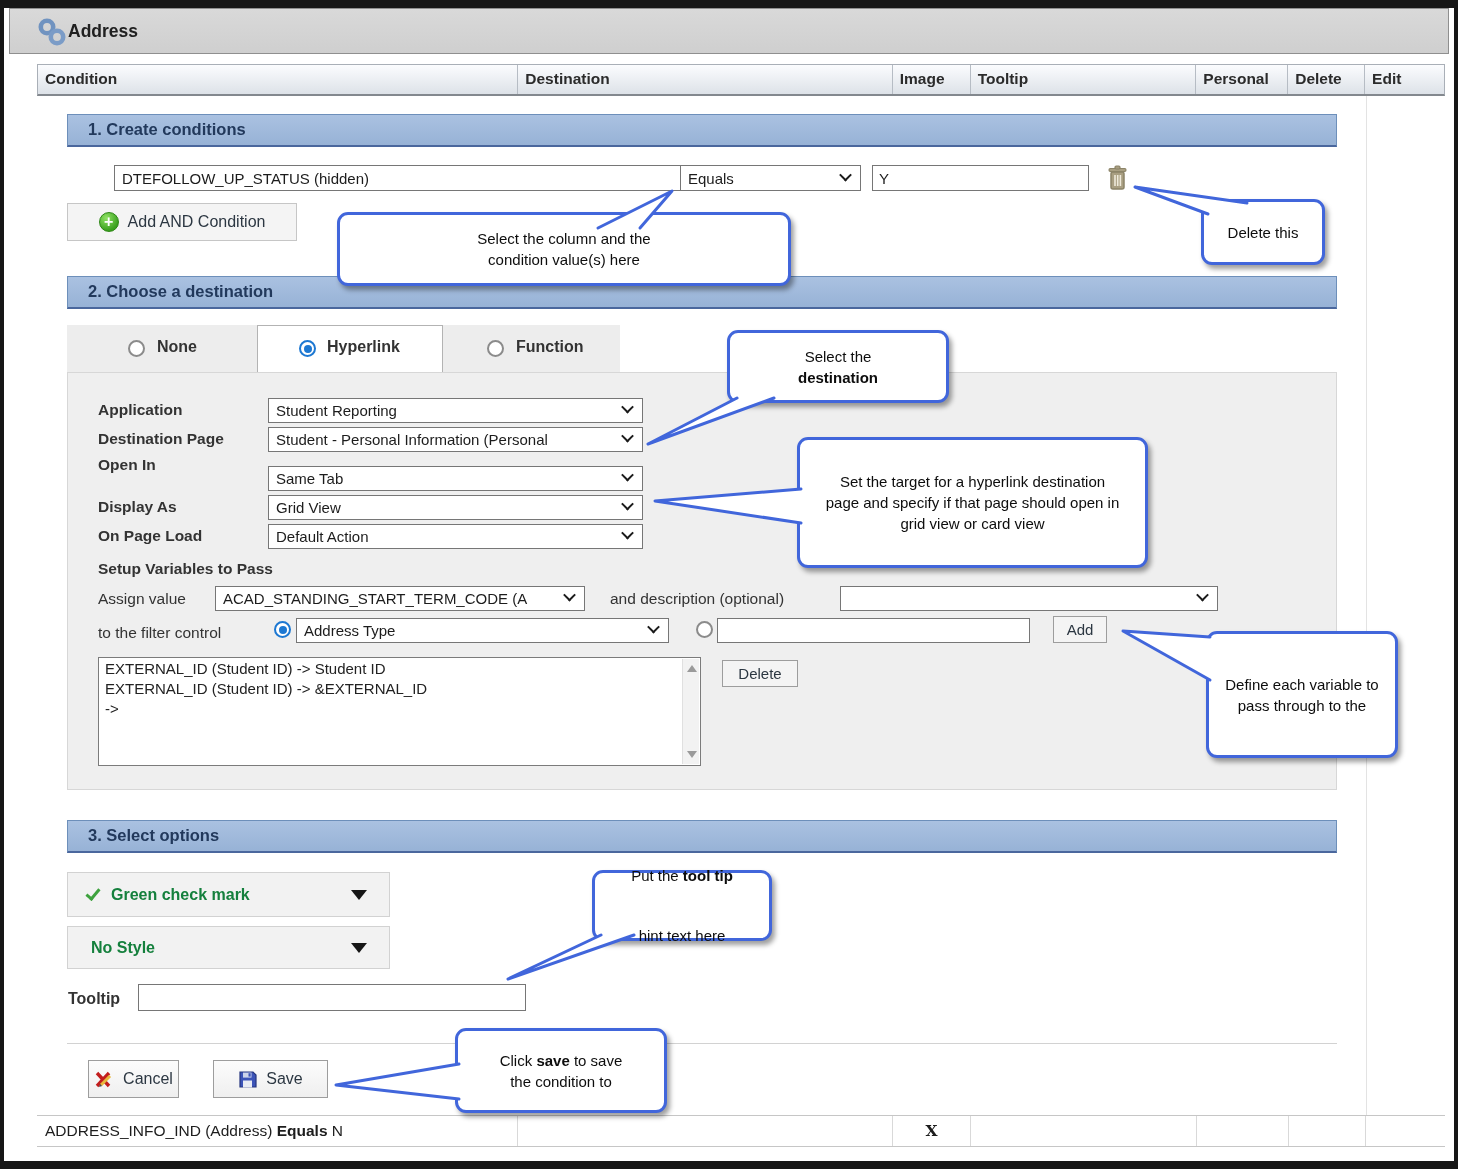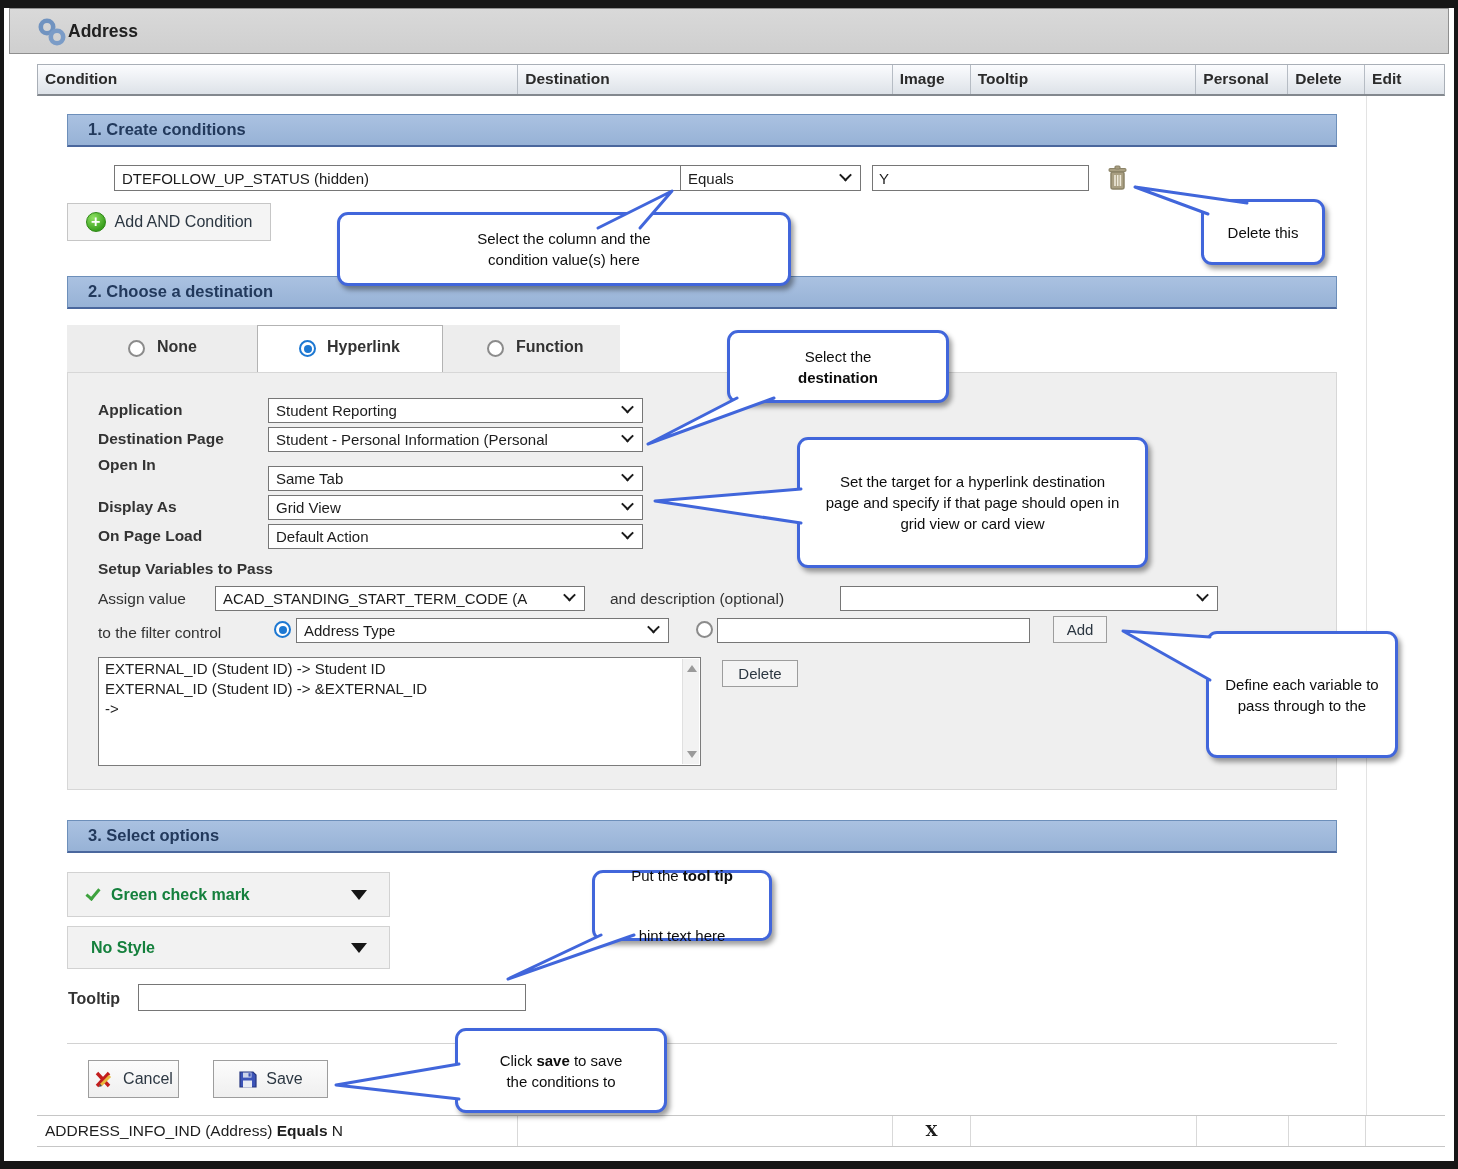--- a/index.html
+++ b/index.html
@@ -34,21 +34,21 @@
   .radio.checked::after { content:""; position:absolute; inset:2.5px; border-radius:50%; background:#1d78d2; }
   .rlabel { position:absolute; font-weight:bold; font-size:16px; color:#333; }
 
   .btn { position:absolute; background:linear-gradient(#fcfcfc,#efefef); border:1px solid #9d9d9d; display:flex; align-items:center; justify-content:center; gap:9px; font-size:16px; color:#2c3742; cursor:default; }
 
   
   .colsel { left:67px; top:165px; width:601px; height:26px;margin-left:47px; }
   .opsel  { left:680px; top:165px; width:181px; height:26px; }
   .valin  { left:872px; top:165px; width:217px; height:26px; }
   .trash  { position:absolute; left:1106px; top:164px; width:24px; height:28px; }
-  .addand { left:67px; top:203px; width:204px; height:38px; background:#f4f4f4; border-color:#c6c6c6; }
+  .addand { left:67px; top:203px; width:230px; height:38px; background:#f4f4f4; border-color:#c6c6c6; }
   .plus { width:20px; height:20px; border-radius:50%; background:radial-gradient(circle at 35% 28%, #90e264, #3aa01e 72%); border:1px solid #2d8714; color:#fff; font-weight:bold; font-size:16px; line-height:18px; text-align:center; }
   .plus::before { content:"+"; }
 
   
   .tabstrip { position:absolute; left:67px; top:325px; width:553px; height:47px; background:#ededed; }
   .tab-hyper { position:absolute; left:257px; top:325px; width:186px; height:48px; background:#fff; border:1px solid #b3b3b3; border-bottom:none; }
   .panel { position:absolute; left:67px; top:372px; width:1270px; height:418px; background:#efefef; border:1px solid #d7d7d7; }
 
   .flabel { position:absolute; font-weight:bold; font-size:15.5px; color:#333; }
   .plabel { position:absolute; font-size:15.5px; color:#333; }
@@ -294,21 +294,21 @@
   </div>
   <div class="callout co5">
     <div>Define each variable to pass through to the</div>
   </div>
   <div class="callout co6">
     <div><span>Put the </span><b>tool tip</b></div>
     <div>hint text here</div>
   </div>
   <div class="callout co7">
     <div><span>Click </span><b>save</b><span> to save</span></div>
-    <div>the conditions to</div>
+    <div>the condition to</div>
   </div>
 
   <svg class="tails" width="1458" height="1169" viewBox="0 0 1458 1169">
     <g fill="#ffffff" stroke="#4166db" stroke-width="3" stroke-linejoin="round" stroke-linecap="round">
       <path d="M 598 228 L 672 191 L 640 228"></path>
       <path d="M 1208 214 L 1135 187 L 1247 203"></path>
       <path d="M 737 398 L 648 444 L 774 398"></path>
       <path d="M 801 489 L 655 501 L 801 523"></path>
       <path d="M 1210 637 L 1123 631 L 1210 680"></path>
       <path d="M 601 935 L 508 979 L 634 935"></path>

